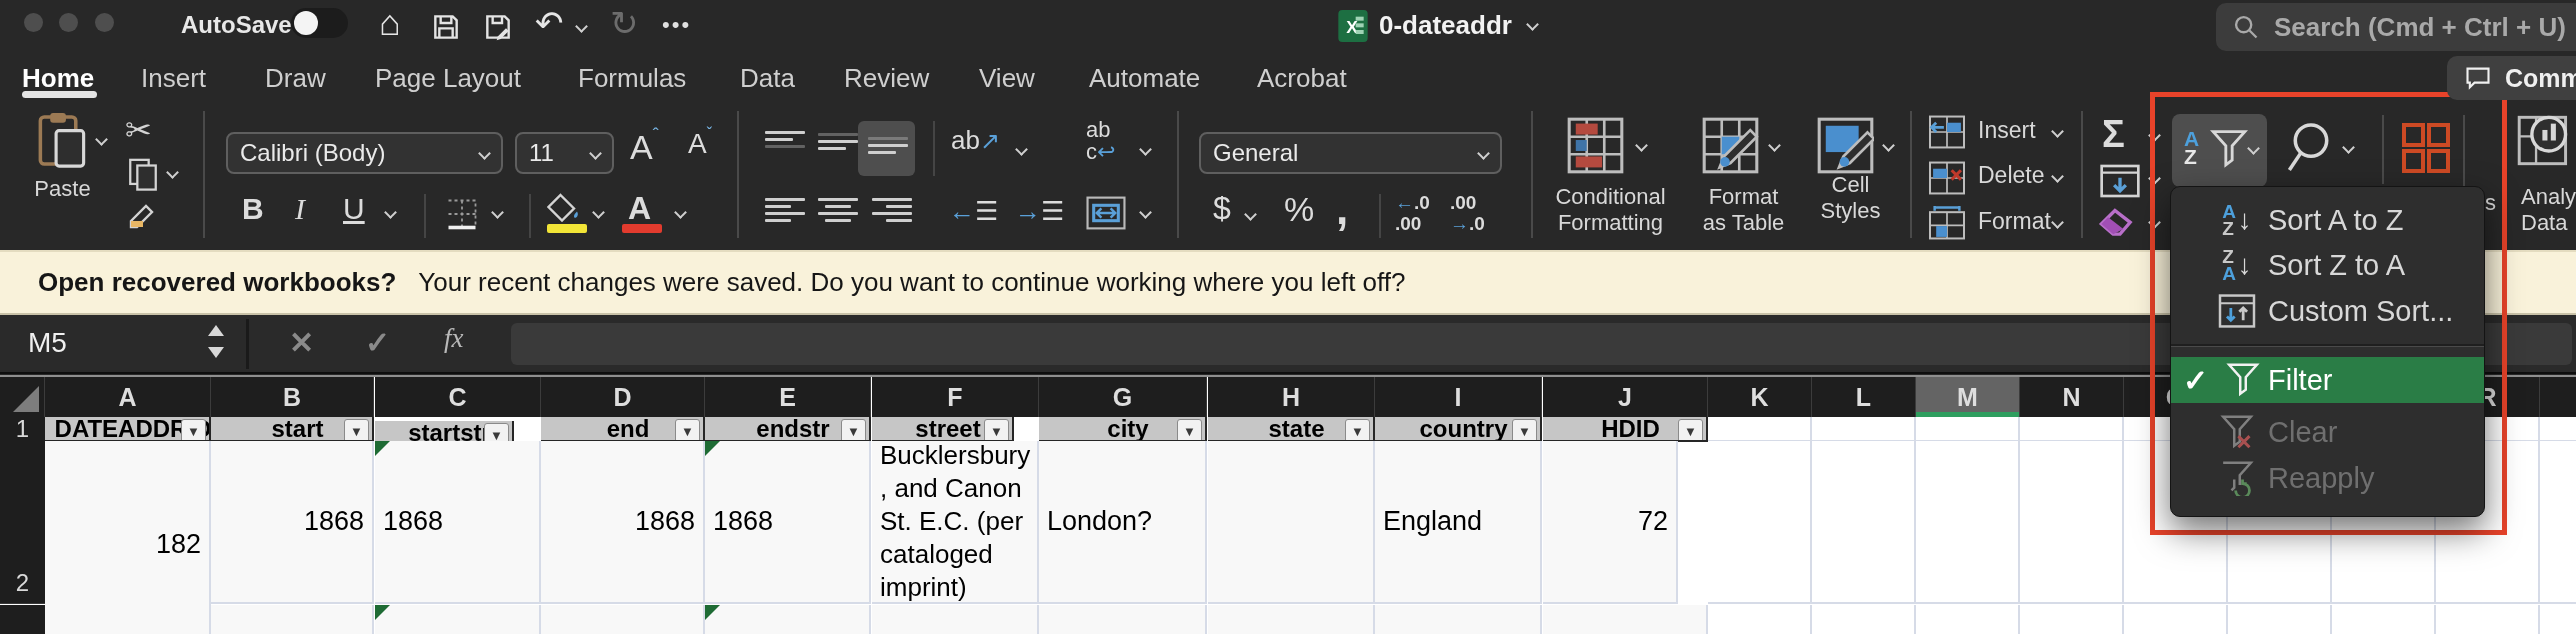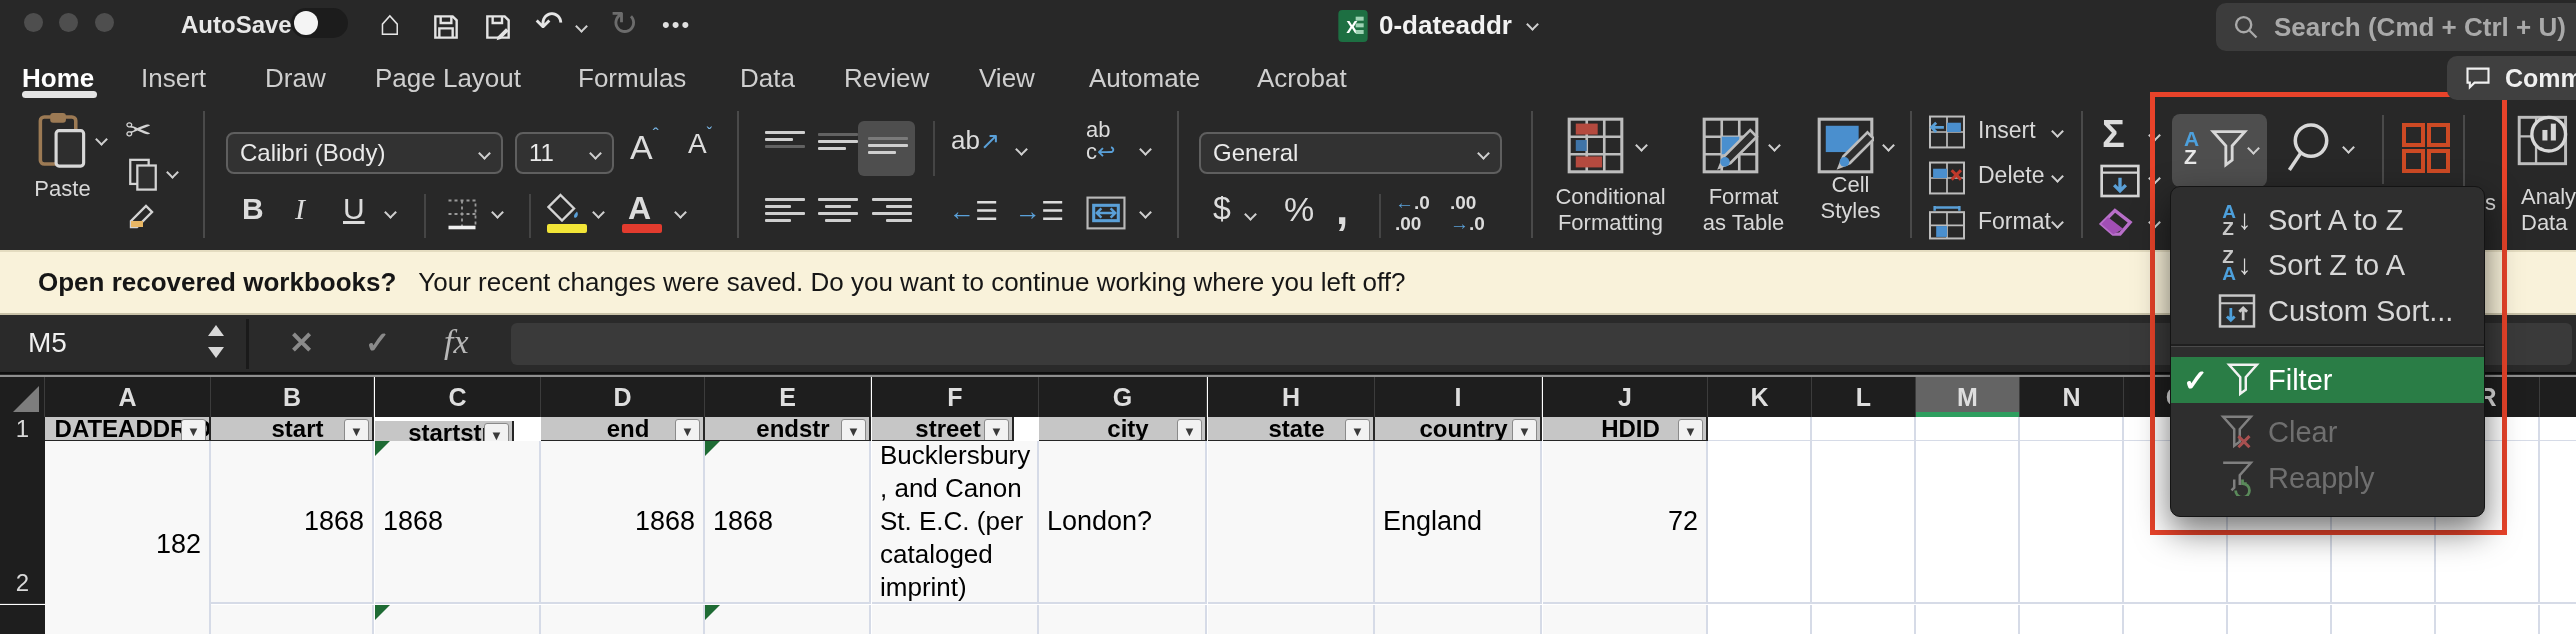--- a/index.html
+++ b/index.html
@@ -347,21 +347,21 @@
     <span style="margin-left:22px">Your recent changes were saved. Do you want to continue working where you left off?</span>
   </div>
 
   <div class="fbar">
     <span class="abs" style="left:28px;top:12px;color:#f0f0f0;font-size:28px">M5</span>
     <span class="abs spin" style="left:208px;top:10px;border-bottom:11px solid #d8d8d8"></span>
     <span class="abs spin" style="left:208px;top:32px;border-top:11px solid #d8d8d8"></span>
     <div class="abs" style="left:246px;top:4px;width:3px;height:50px;background:#1a1a1a"></div>
     <span class="abs" style="left:289px;top:10px;color:#8a8a8a;font-size:30px;font-weight:700">✕</span>
     <span class="abs" style="left:365px;top:10px;color:#8a8a8a;font-size:30px;font-weight:700">✓</span>
-    <span class="abs" style="left:444px;top:8px;color:#b8b8b8;font-size:34px;font-style:italic;font-family:'Liberation Serif',serif">fx</span>
+    <span class="abs" style="left:444px;top:8px;color:#b8b8b8;font-size:27px;font-style:italic;font-family:'Liberation Serif',serif">fx</span>
     <div class="fx-input"></div>
   </div>
 
   <div id="grid">
       <div class="abs" style="left: 0px; top: 0px; width: 45px; height: 40px; background: rgb(30, 30, 30); border-right: 1px solid rgb(60, 60, 60); box-sizing: border-box;">
         <div style="position: absolute; right: 5px; bottom: 5px; width: 0px; height: 0px; border-left: 26px solid transparent; border-bottom: 26px solid rgb(125, 125, 125);"></div>
       </div>
       <div class="colhead" style="left: 45px; width: 166px;">A</div>
       <div class="colhead" style="left: 211px; width: 163px;">B</div>
       <div class="colhead" style="left: 375px; width: 166px;">C</div>
@@ -405,21 +405,21 @@
       <div class="dcell" style="left: 2540px; top: 40px; width: 104px; height: 25px; background: rgb(255, 255, 255);"></div>
       <div class="dcell" style="left: 45px; top: 64px; width: 166px; height: 208px; background: rgb(248, 248, 248); justify-content: flex-end;">182</div>
       <div class="dcell" style="left: 211px; top: 64px; width: 163px; height: 163px; background: rgb(248, 248, 248); justify-content: flex-end;">1868</div>
       <div class="dcell" style="left: 375px; top: 64px; width: 166px; height: 163px; background: rgb(248, 248, 248); justify-content: flex-start;">1868<div class="tri"></div></div>
       <div class="dcell" style="left: 541px; top: 64px; width: 164px; height: 163px; background: rgb(248, 248, 248); justify-content: flex-end;">1868</div>
       <div class="dcell" style="left: 705px; top: 64px; width: 166px; height: 163px; background: rgb(248, 248, 248); justify-content: flex-start;">1868<div class="tri"></div></div>
       <div class="dcell" style="left: 872px; top: 64px; width: 167px; height: 163px; background: rgb(248, 248, 248); justify-content: flex-start; white-space: normal; line-height: 33px; align-items: center; font-size: 26px;">Bucklersbury , and Canon St. E.C. (per cataloged imprint)</div>
       <div class="dcell" style="left: 1039px; top: 64px; width: 168px; height: 163px; background: rgb(248, 248, 248); justify-content: flex-start;">London?</div>
       <div class="dcell" style="left: 1208px; top: 64px; width: 167px; height: 163px; background: rgb(248, 248, 248); justify-content: flex-start;"></div>
       <div class="dcell" style="left: 1375px; top: 64px; width: 167px; height: 163px; background: rgb(248, 248, 248); justify-content: flex-start;">England</div>
-      <div class="dcell" style="left: 1543px; top: 64px; width: 165px; height: 163px; background: rgb(248, 248, 248); justify-content: flex-end;">72</div>
+      <div class="dcell" style="left: 1543px; top: 64px; width: 135px; height: 163px; background: rgb(248, 248, 248); justify-content: flex-end;">72</div>
       <div class="dcell" style="left: 1708px; top: 64px; width: 104px; height: 163px; background: rgb(255, 255, 255); justify-content: flex-start;"></div>
       <div class="dcell" style="left: 1812px; top: 64px; width: 104px; height: 163px; background: rgb(255, 255, 255); justify-content: flex-start;"></div>
       <div class="dcell" style="left: 1916px; top: 64px; width: 104px; height: 163px; background: rgb(255, 255, 255); justify-content: flex-start;"></div>
       <div class="dcell" style="left: 2020px; top: 64px; width: 104px; height: 163px; background: rgb(255, 255, 255); justify-content: flex-start;"></div>
       <div class="dcell" style="left: 2124px; top: 64px; width: 104px; height: 163px; background: rgb(255, 255, 255); justify-content: flex-start;"></div>
       <div class="dcell" style="left: 2228px; top: 64px; width: 104px; height: 163px; background: rgb(255, 255, 255); justify-content: flex-start;"></div>
       <div class="dcell" style="left: 2332px; top: 64px; width: 104px; height: 163px; background: rgb(255, 255, 255); justify-content: flex-start;"></div>
       <div class="dcell" style="left: 2436px; top: 64px; width: 104px; height: 163px; background: rgb(255, 255, 255); justify-content: flex-start;"></div>
       <div class="dcell" style="left: 2540px; top: 64px; width: 104px; height: 163px; background: rgb(255, 255, 255); justify-content: flex-start;"></div>
       <div class="dcell" style="left: 45px; top: 228px; width: 166px; height: 119px; background: rgb(248, 248, 248); justify-content: flex-end;">261</div>

